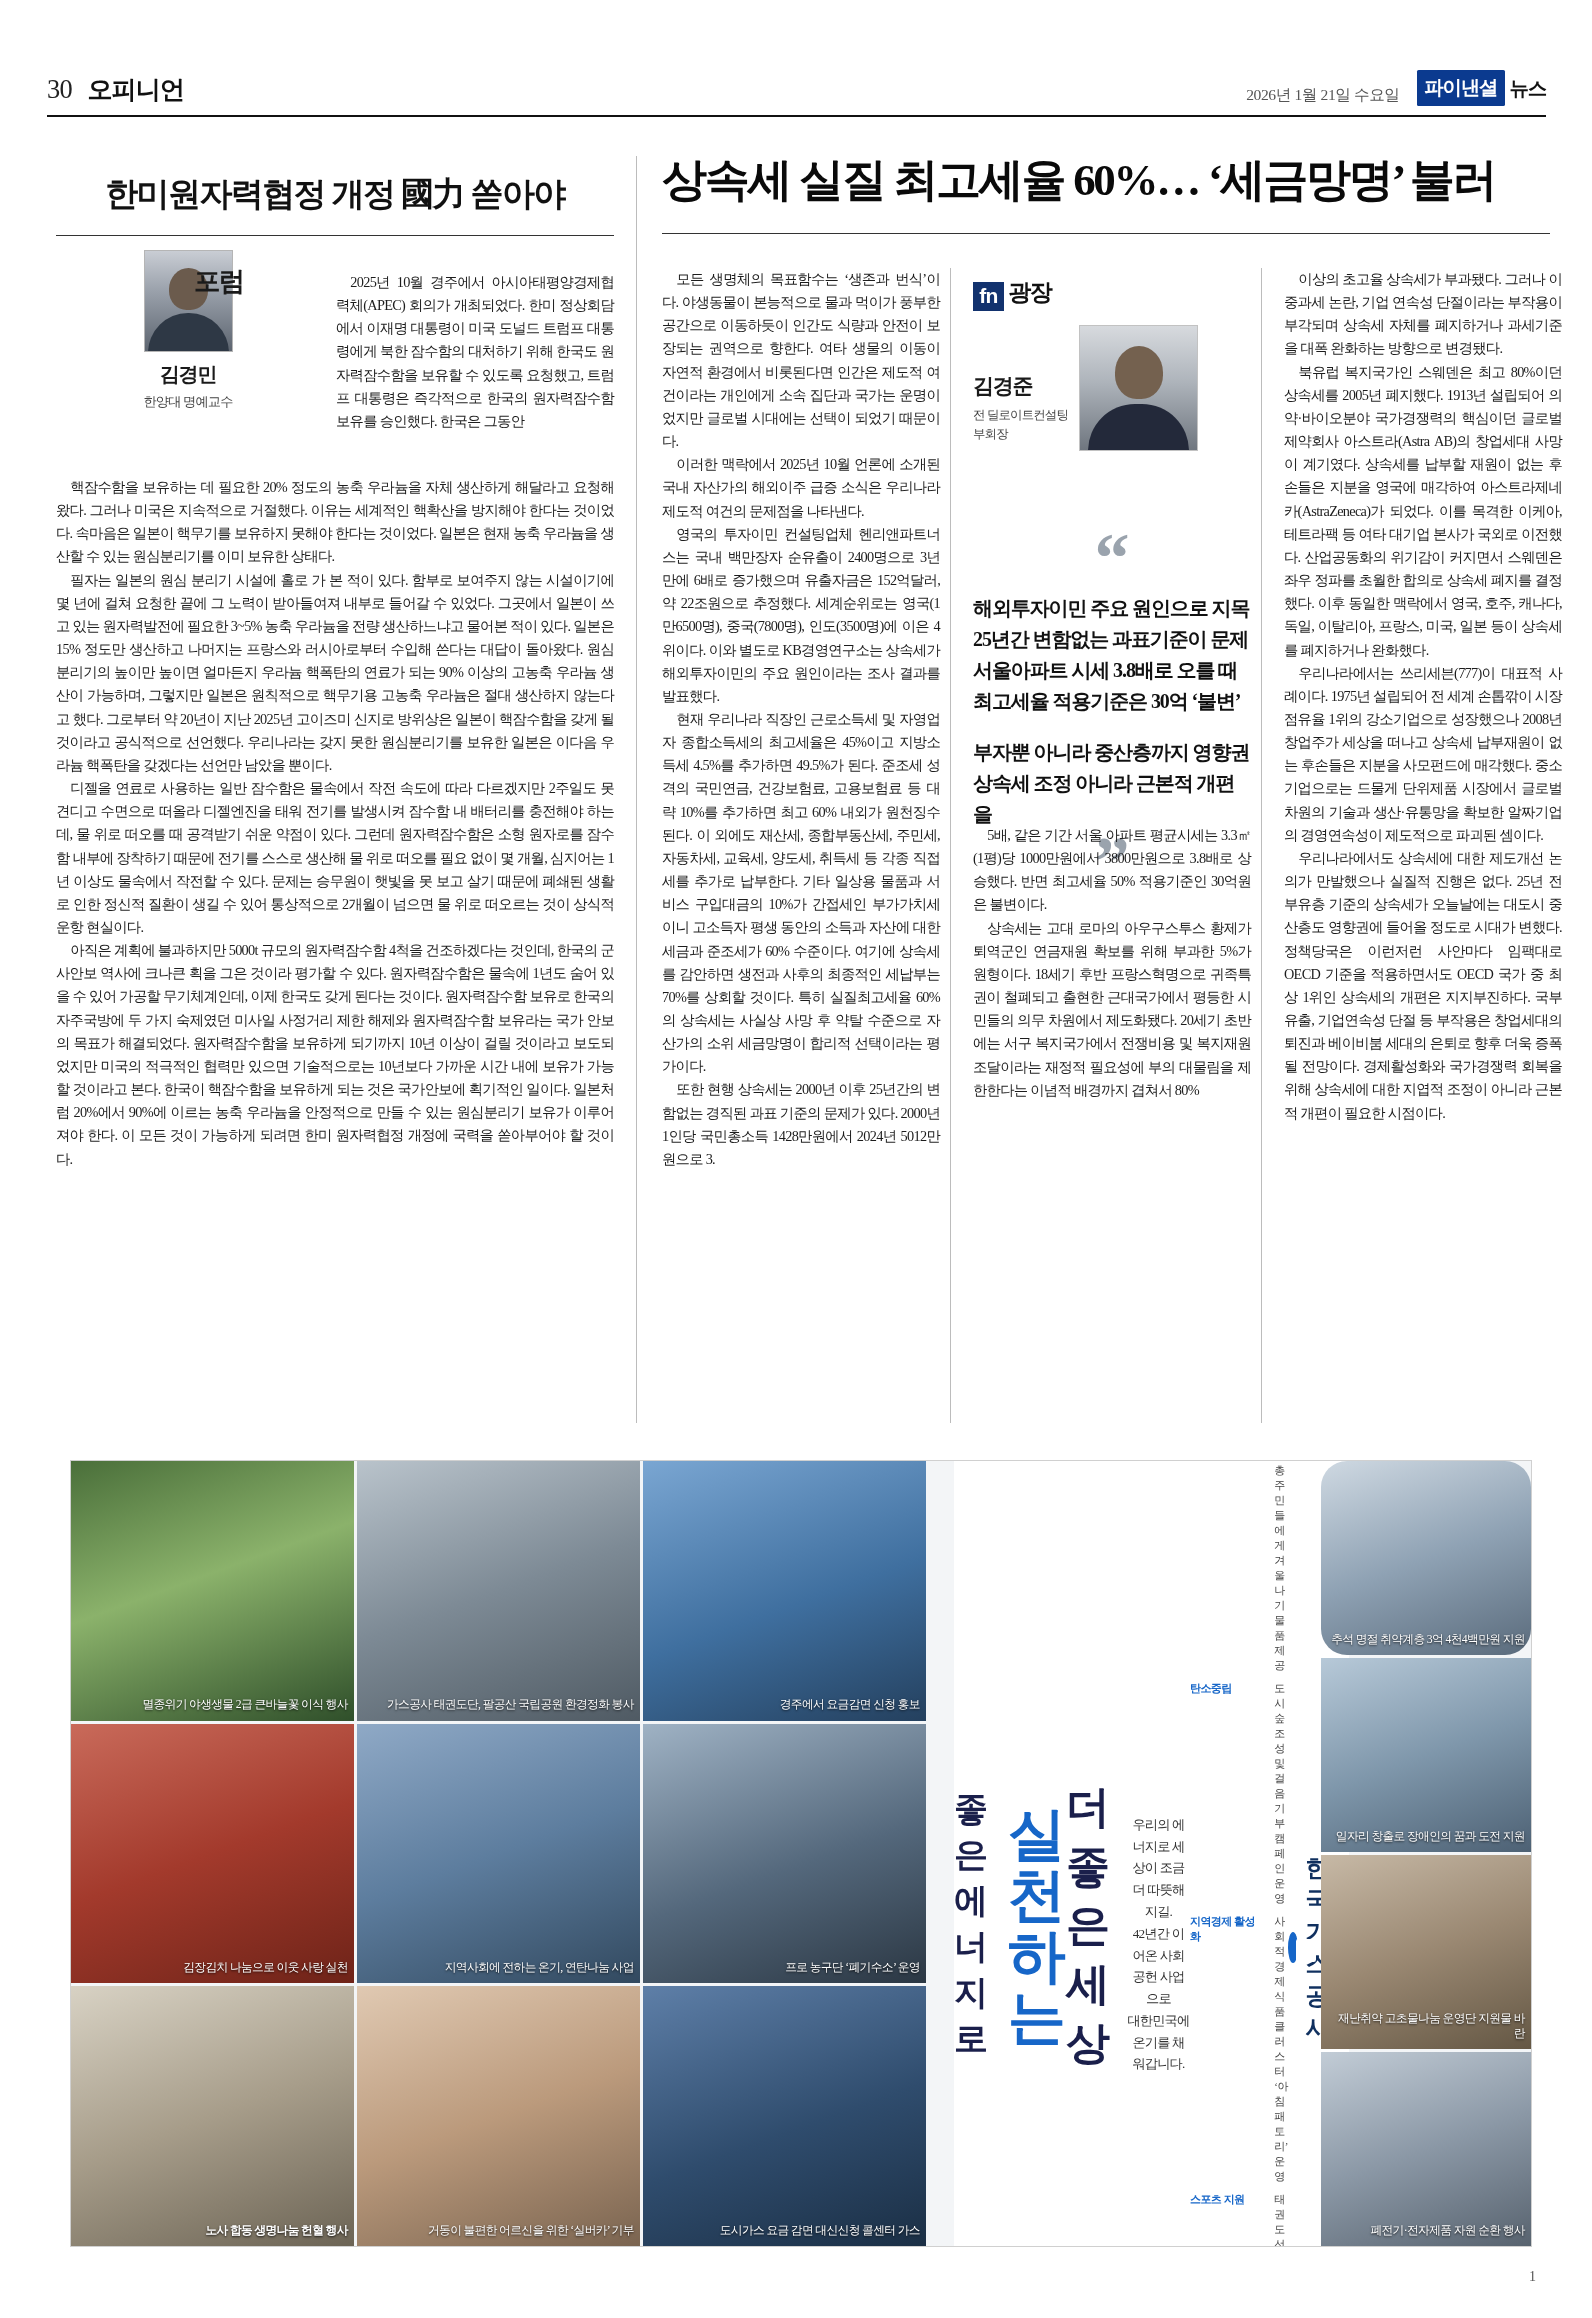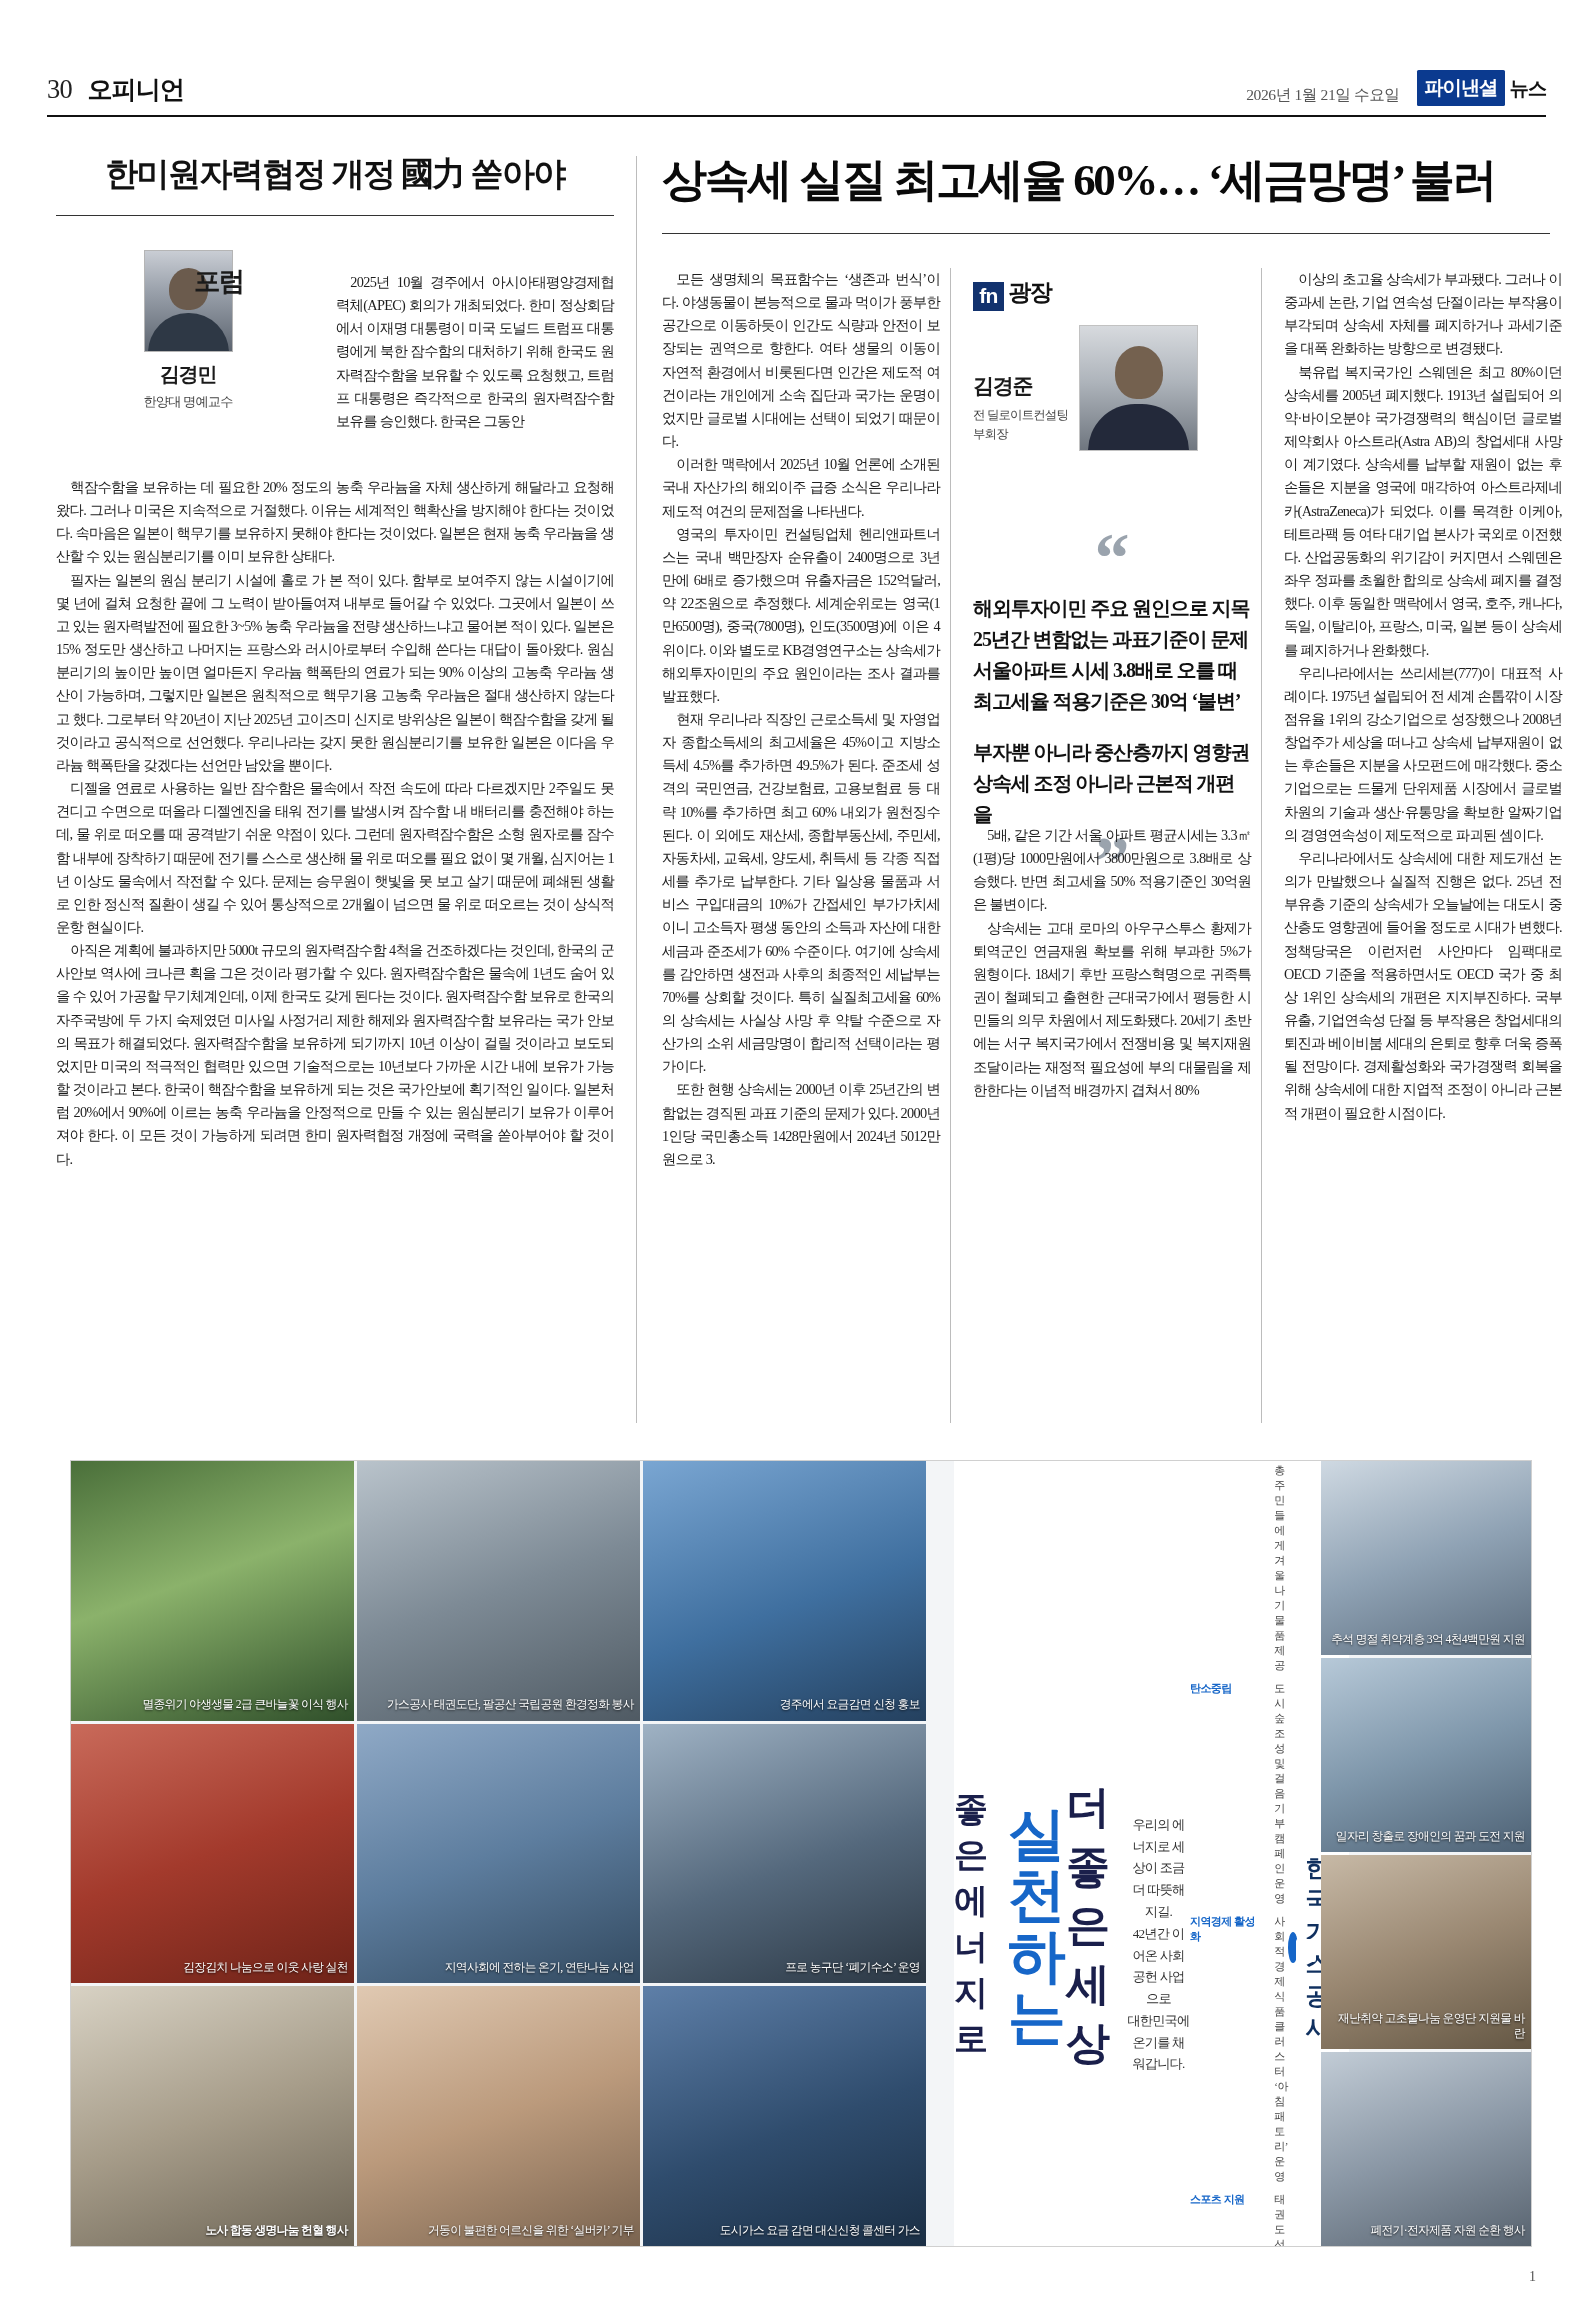--- a/index.html
+++ b/index.html
@@ -93,21 +93,21 @@
   
   .vrule {
     position: absolute;
     width: 0.8px;
     background: #bcbcbc;
   }
 
   
   .left-art {
     position: absolute;
-    left: 56px; top: 155px;
+    left: 56px; top: 175px;
     width: 558px;
   }
   .left-headline {
     font-size: 33px;
     font-weight: bold;
     letter-spacing: -1.6px;
     text-align: center;
     color: #111;
     line-height: 1.2;
   }
@@ -385,21 +385,21 @@
   }
   .p1 { background: linear-gradient(160deg,#4a6f3a,#8bb26b 45%,#2f4f2a); }
   .p2 { background: linear-gradient(160deg,#b9c3cb,#7d8a95 50%,#4f5a63); }
   .p3 { background: linear-gradient(160deg,#7aa6d2,#3f6f9f 55%,#24405e); }
   .p4 { background: linear-gradient(160deg,#c96a5a,#a33a2c 50%,#6e2318); }
   .p5 { background: linear-gradient(160deg,#8fa9c6,#5d7d9e 50%,#32495f); }
   .p6 { background: linear-gradient(160deg,#9fb2c4,#54687c 55%,#2b3743); }
   .p7 { background: linear-gradient(160deg,#d8d2c4,#a79d8a 50%,#6c6455); font-weight: bold; }
   .p8 { background: linear-gradient(160deg,#e0c9b2,#bb9a7c 50%,#7a6450); }
   .p9 { background: linear-gradient(160deg,#5e7fa8,#2f4c6d 55%,#1b2f45); }
-  .r1 { background: linear-gradient(160deg,#cfd9e2,#8fa2b4 50%,#5a6b7c); }
+  .r1 { background: linear-gradient(160deg,#cfd9e2,#8fa2b4 50%,#5a6b7c); border-radius: 26px; }
   .r2 { background: linear-gradient(160deg,#b7c9d8,#7f97ab 50%,#4d6174); }
   .r3 { background: linear-gradient(160deg,#c7b9a6,#9a8872 50%,#645744); }
   .r4 { background: linear-gradient(160deg,#c2ccd6,#8b98a6 50%,#58636f); }
 
   .ad-center {
     position: absolute;
     left: 855px; top: 0;
     width: 395px;
     height: 785px;
     background: #ffffff;

